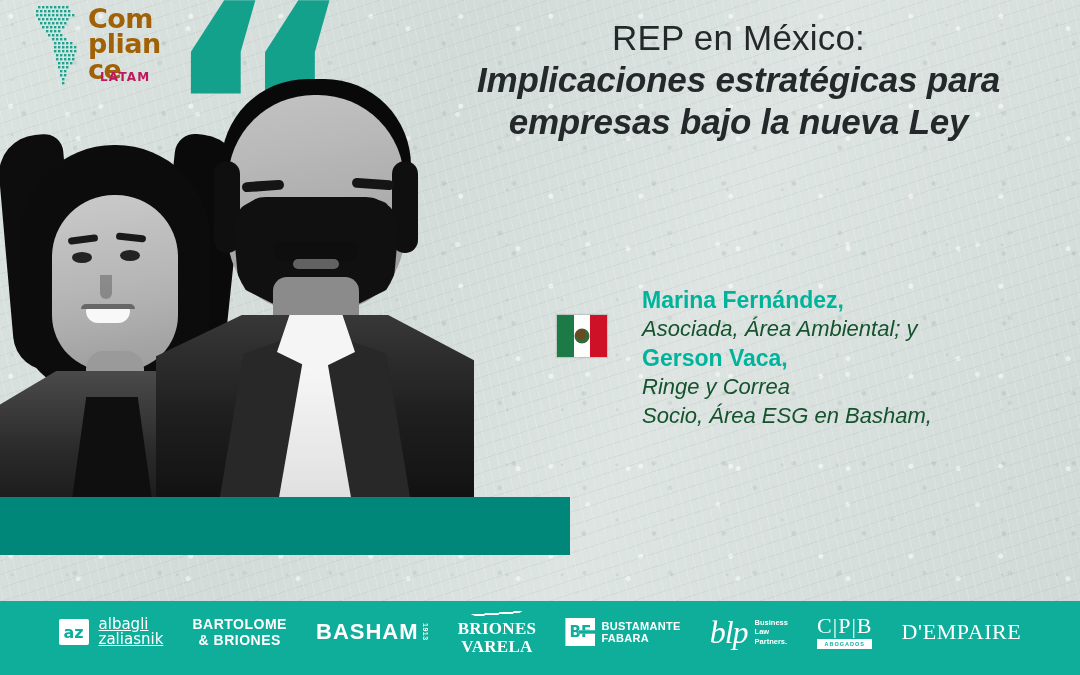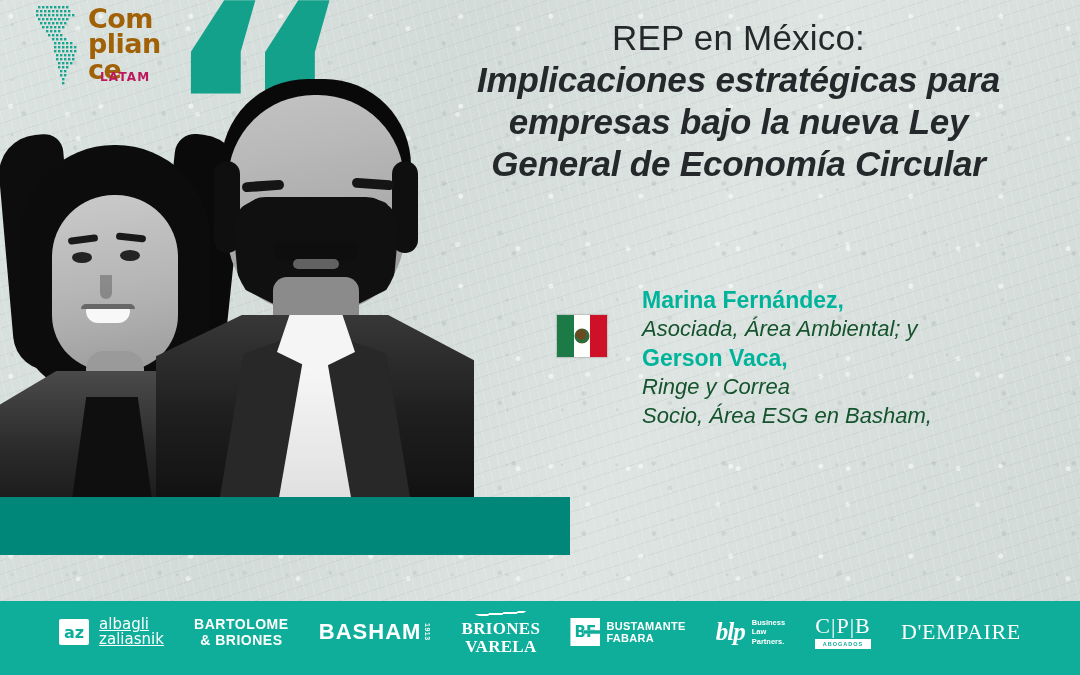--- a/index.html
+++ b/index.html
@@ -251,22 +251,22 @@
     width:30px; height:28px; background:#fff; color:#0fae9b;
     font-weight:700; font-size:15px; display:flex; align-items:center; justify-content:center;
     clip-path:polygon(0 0,100% 0,100% 44%,44% 44%,44% 56%,100% 56%,100% 100%,0 100%);
     font-family:"DejaVu Sans", sans-serif;
   }
   .bf-words{ font-size:11px; font-weight:700; line-height:1.12; letter-spacing:.3px; }
 
   
   .lg-blp{ display:flex; align-items:center; gap:7px; }
   .blp-mark{
-    font-family:"Liberation Serif", serif; font-weight:700; font-style:italic;
-    font-size:25px; letter-spacing:-1px;
+    font-family:"Liberation Serif", serif; font-weight:400; font-style:italic;
+    font-size:32px; letter-spacing:-1px;
   }
   .blp-words{ font-size:7.5px; font-weight:700; line-height:1.25; }
 
   
   .lg-cpb{ text-align:center; }
   .cpb-letters{ font-family:"Liberation Serif", serif; font-size:22px; letter-spacing:1px; line-height:1; }
   .cpb-sub{
     background:#fff; color:#0fae9b; font-size:5.5px; letter-spacing:1px;
     padding:2px 0; margin-top:2px; font-weight:700;
   }
@@ -439,21 +439,20 @@
     <div>plian</div>
     <div>ce</div>
   </div>
   <div class="brand-latam">LATAM</div>
 </div>
 
 <div class="headline">
   <div class="l1">REP en México:</div>
   <div class="rest">Implicaciones estratégicas para</div>
   <div class="rest">empresas bajo la nueva Ley</div>
-  <div class="rest">General de Economía Circular</div>
 </div>
 
 <div class="speakers">
   <div class="flag">
     <div class="g"></div>
     <div class="w">
         <div class="emblem"></div>
       </div>
     <div class="r"></div>
   </div>

